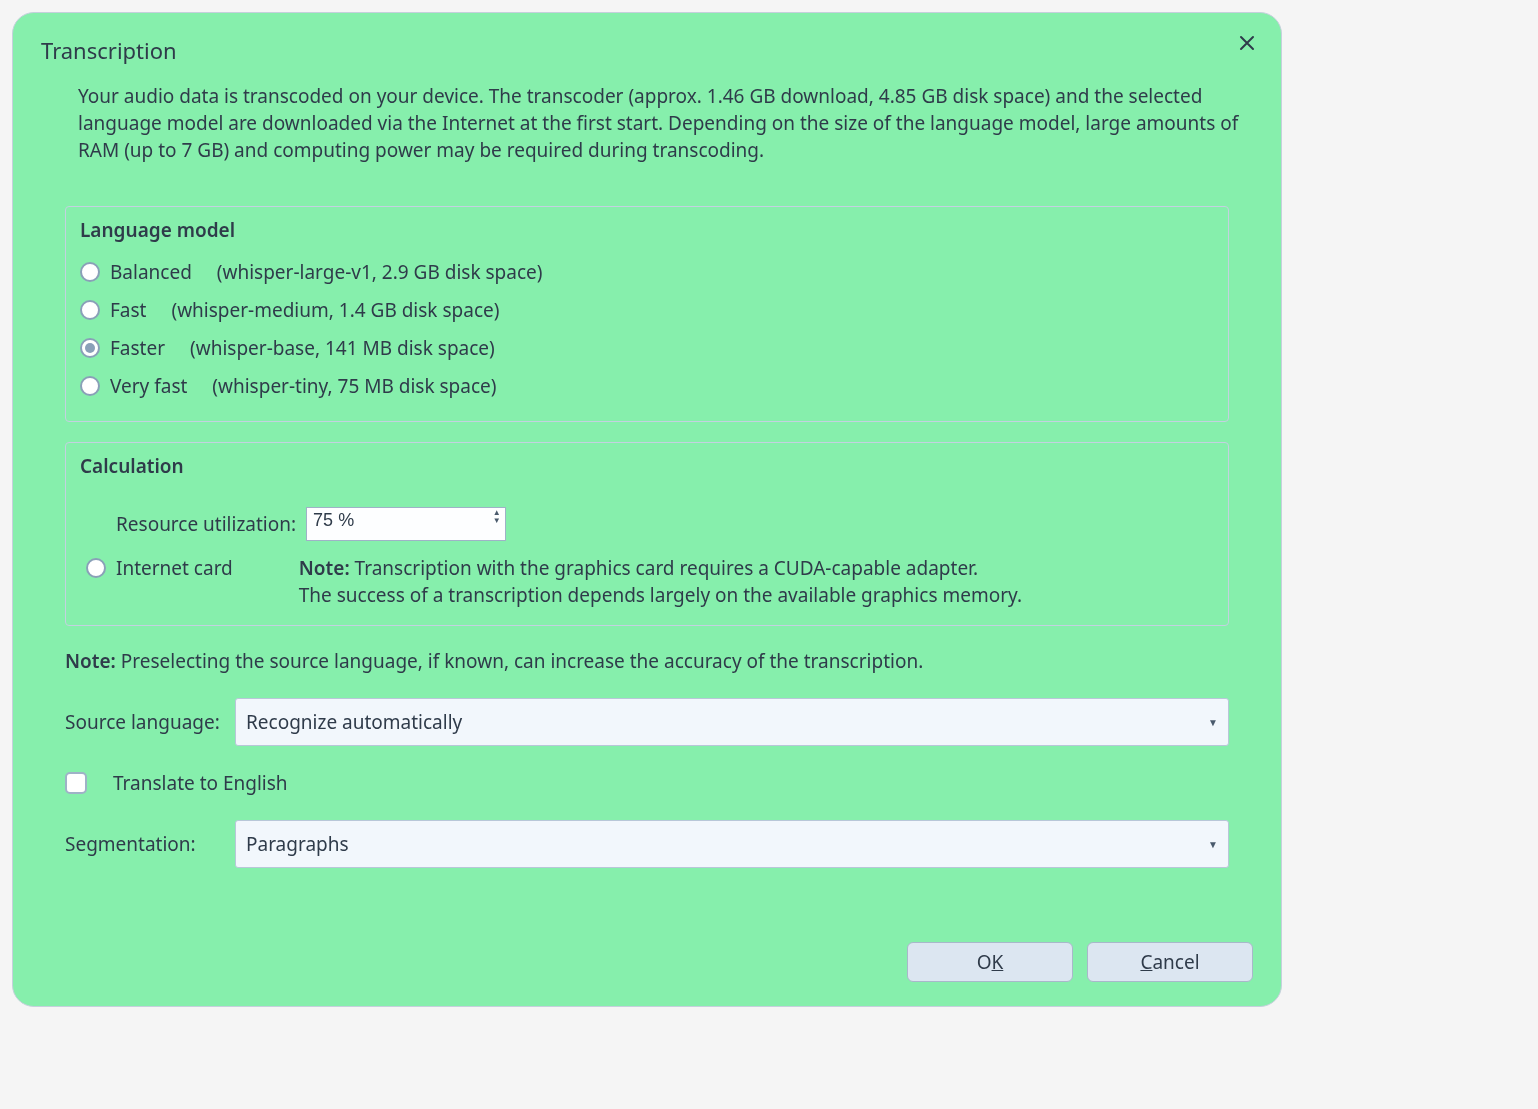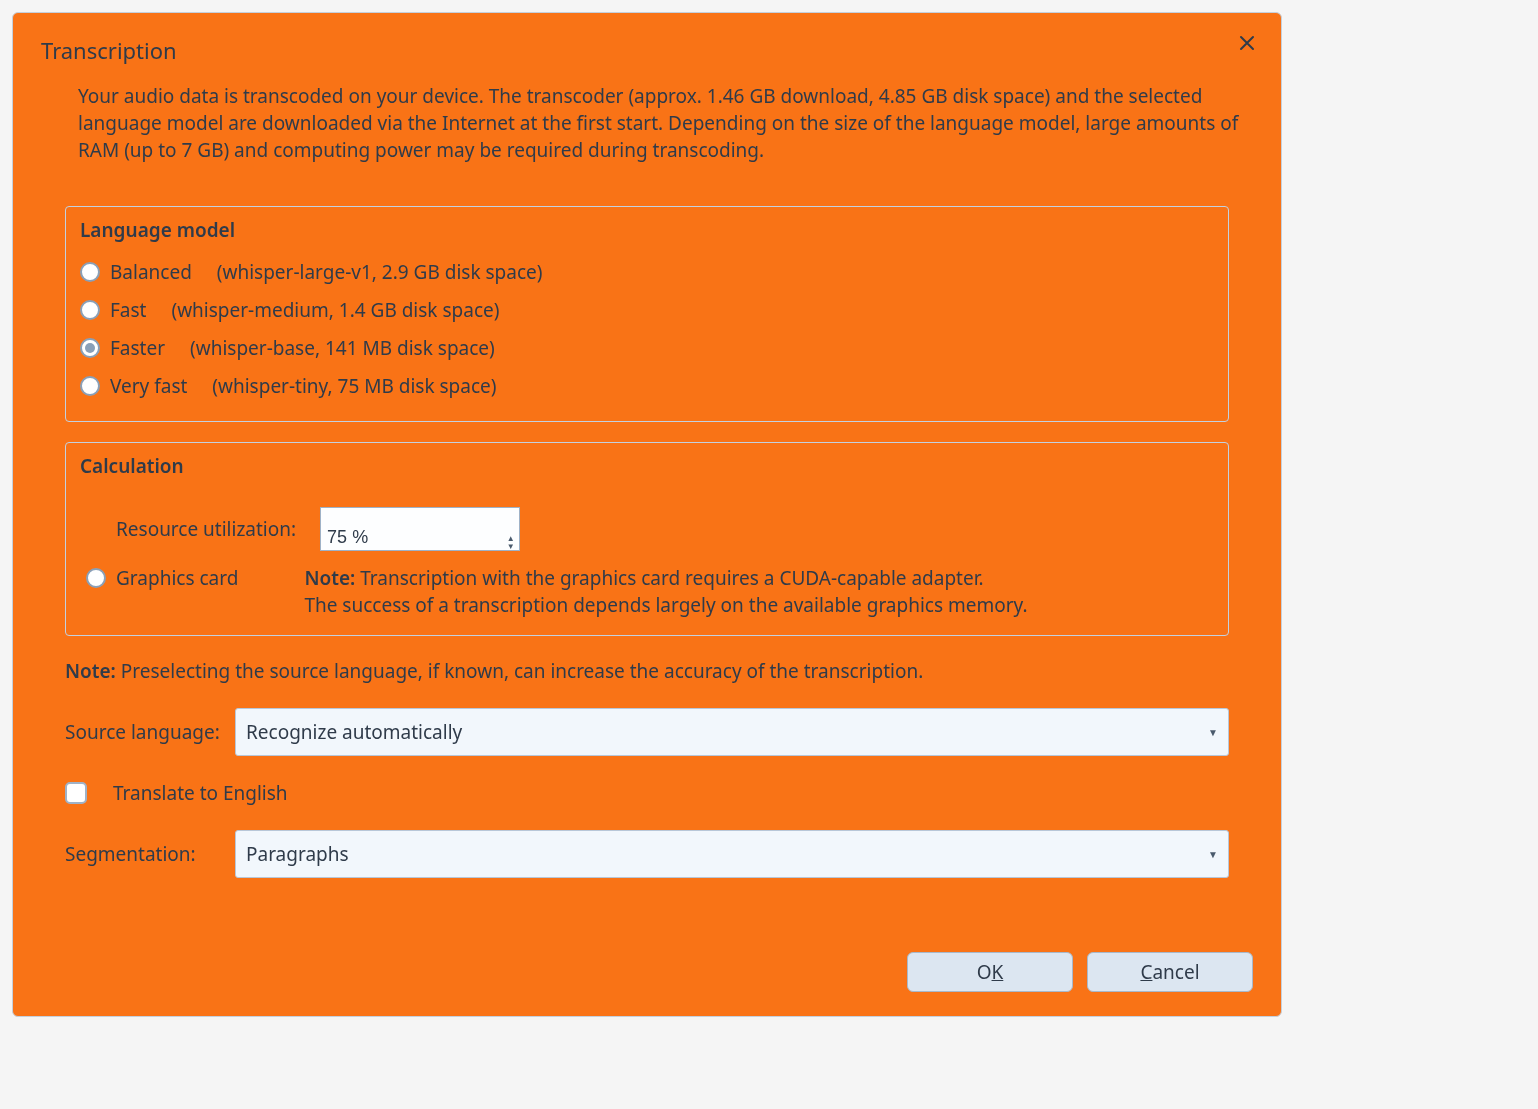--- a/index.html
+++ b/index.html
@@ -6,23 +6,23 @@
   body {
     margin: 0;
     padding: 12px;
     background: #f5f5f5;
     font-family: "Segoe UI", -apple-system, system-ui, sans-serif;
     font-size: 19px;
     color: #2f3b4a;
   }
   .dialog {
     width: 1270px;
-    background: #f97316;
+    background: #86efac;
     border: 1px solid #c5d0dc;
-    border-radius: 6px;
+    border-radius: 22px;
     padding: 22px 28px 24px 28px;
     position: relative;
   }
   .titlebar {
     display: flex;
     justify-content: space-between;
     align-items: flex-start;
     margin-bottom: 18px;
   }
   .title {
@@ -87,29 +87,29 @@
     height: 10px;
     border-radius: 50%;
     background: #8aa0b8;
   }
   .radio-label { color: #2f3b4a; }
   .radio-detail { color: #2f3b4a; }
   .calc-body { padding-left: 6px; padding-top: 6px; }
   .resource-row {
     display: flex;
     align-items: center;
-    gap: 24px;
+    gap: 10px;
     margin: 12px 0 14px 30px;
   }
   .spinbox {
     display: inline-flex;
-    align-items: flex-end;
+    align-items: flex-start;
     border: 1px solid #9fb2c7;
     background: #fdfeff;
-    height: 44px;
+    height: 34px;
     width: 200px;
   }
   .spinbox-input {
     border: none;
     outline: none;
     background: transparent;
     padding: 2px 6px;
     font-size: 18px;
     color: #2f3b4a;
     flex: 1;
@@ -263,21 +263,21 @@
             <div class="spin-btns">
               <div class="spin-btn">▲</div>
               <div class="spin-btn">▼</div>
             </div>
           </div>
         </div>
 
         <div class="gpu-row">
           <div class="radio-row" style="padding:0;">
             <span class="radio"></span>
-            <span class="radio-label">Graphics card</span>
+            <span class="radio-label">Internet card</span>
           </div>
           <div class="gpu-note">
             <span class="note-label">Note:</span><span> Transcription with the graphics card requires a CUDA-capable adapter.</span><br>
             <span>The success of a transcription depends largely on the available graphics memory.</span>
           </div>
         </div>
       </div>
     </div>
 
     <div class="note-box">

